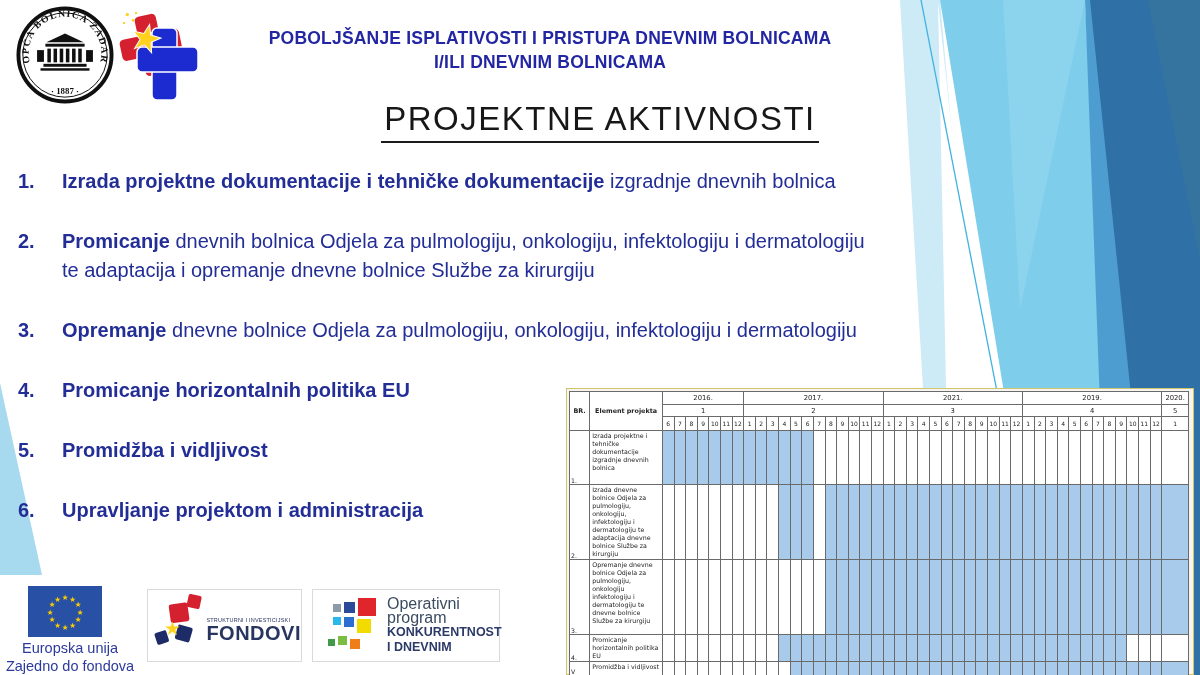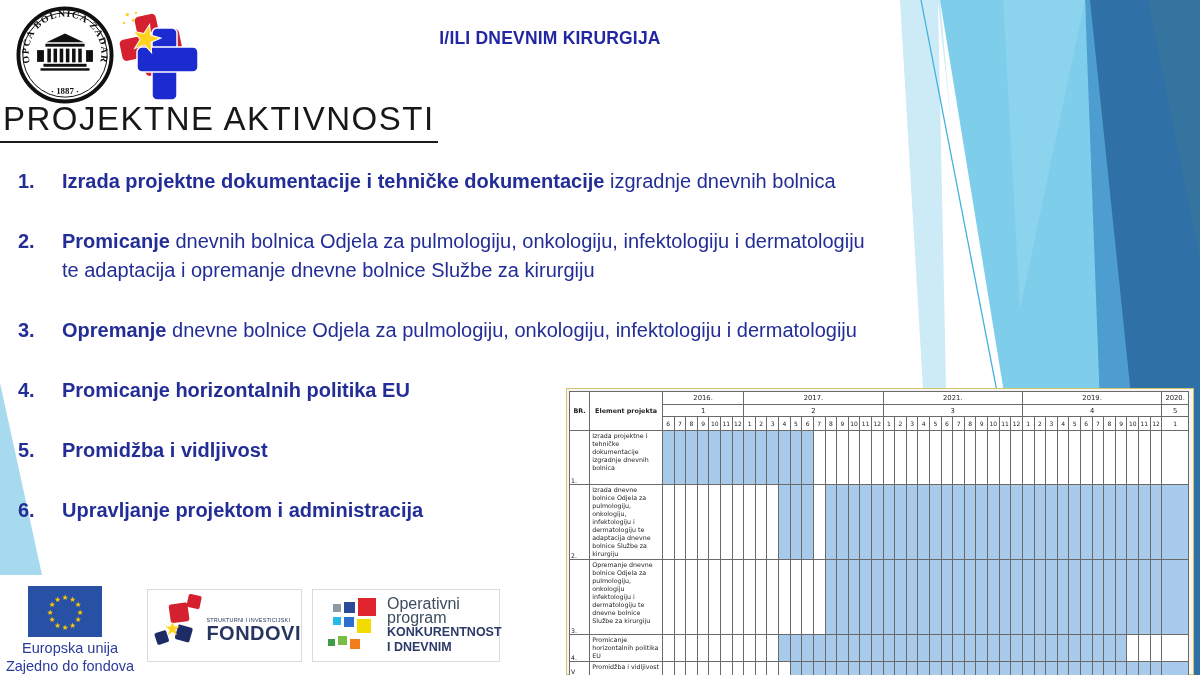--- a/index.html
+++ b/index.html
@@ -4,21 +4,21 @@
 <style>
   html,body{margin:0;padding:0;background:#fff}
   #slide{position:relative;width:1200px;height:675px;background:#fff;overflow:hidden;
          font-family:"Liberation Sans",sans-serif}
   #bg{position:absolute;left:0;top:0;z-index:0}
   .layer{position:absolute;z-index:1}
 
   
   .title{left:215px;top:27px;width:670px;text-align:center;color:#2326a3;
          font-weight:bold;font-size:17.5px;line-height:23.5px;letter-spacing:.2px}
-  .heading-wrap{left:0;top:100px;width:1200px;}
+  .heading-wrap{left:0;top:100px;width:1200px;text-align:center}
   .heading{display:inline-block;font-size:33px;letter-spacing:1.5px;color:#171717;
            border-bottom:2.5px solid #1b1b1b;padding:0 3px 3px}
 
   
   .acts{left:18px;top:167px;width:862px;display:flex;flex-direction:column;gap:31px;
         color:#222d96;font-size:20px;line-height:29px}
   .act{display:flex}
   .act .n{width:44px;font-weight:bold;flex:none}
   .act .t{width:806px}
   .act b{font-weight:bold}
@@ -112,21 +112,22 @@
     </g>
     <g fill="#ffd21e">
       <rect x="16" y="7" width="3" height="3" transform="rotate(20 17 8)"></rect>
       <rect x="22" y="13" width="2.5" height="2.5" transform="rotate(35 23 14)"></rect>
       <rect x="13" y="16" width="2" height="2"></rect>
       <rect x="25" y="6" width="2" height="2"></rect>
     </g>
   </svg>
 
   <div class="layer title">
-    <div>I/ILI DNEVNIM KIRURGIJA</div>
+    <div>POBOLJŠANJE ISPLATIVOSTI I PRISTUPA DNEVNIM BOLNICAMA</div>
+    <div>I/ILI DNEVNIM BOLNICAMA</div>
   </div>
   <div class="layer heading-wrap">
     <span class="heading">PROJEKTNE AKTIVNOSTI</span>
   </div>
 
   <div class="layer acts" id="activities">
       <div class="act">
         <span class="n">1.</span>
         <span class="t"><b>Izrada projektne dokumentacije i tehničke dokumentacije</b> izgradnje dnevnih bolnica</span>
       </div>

